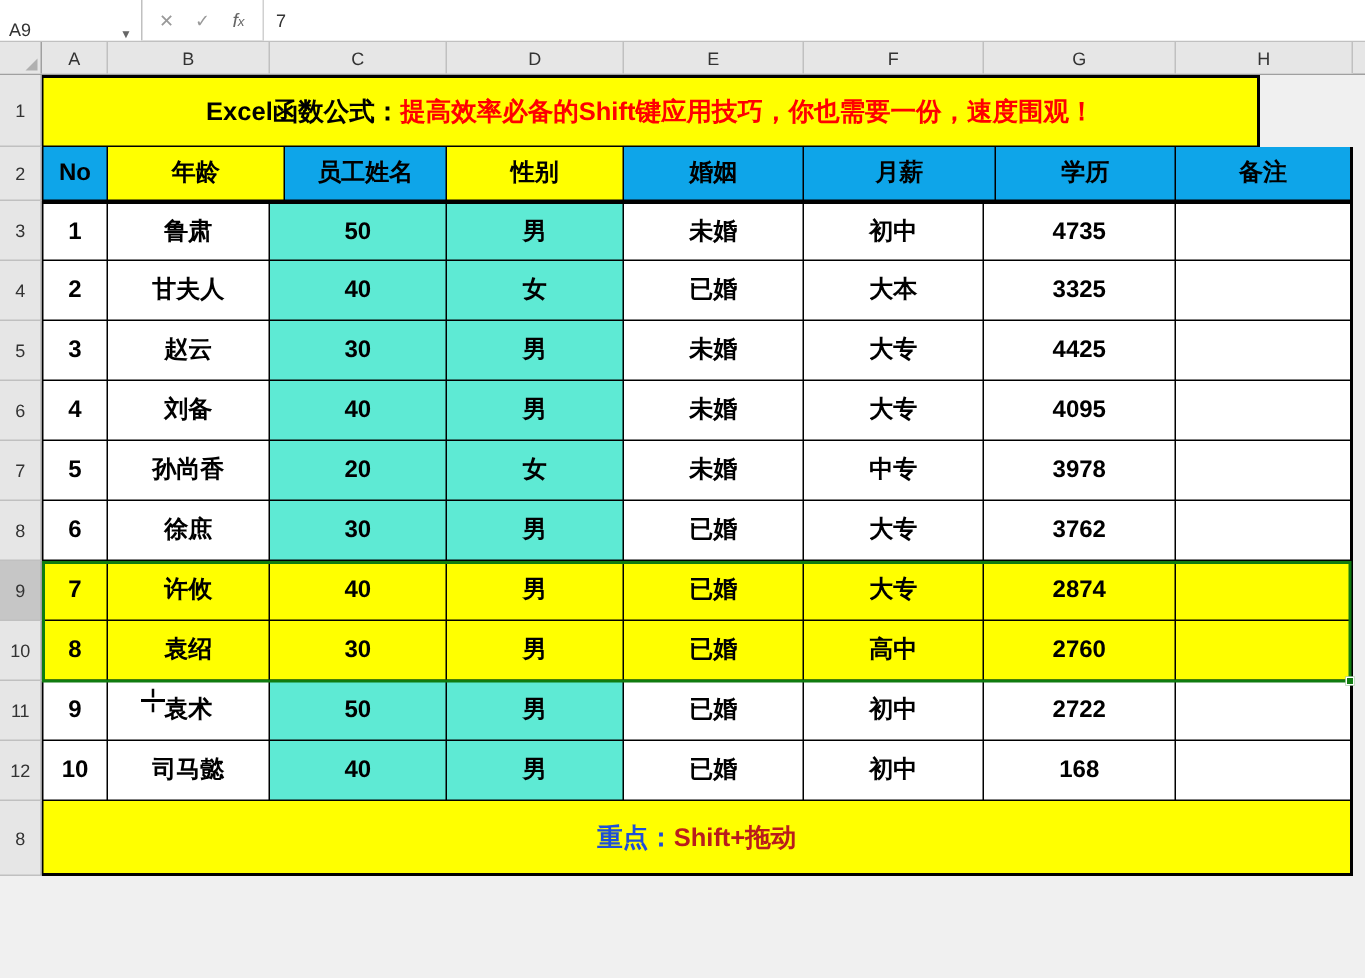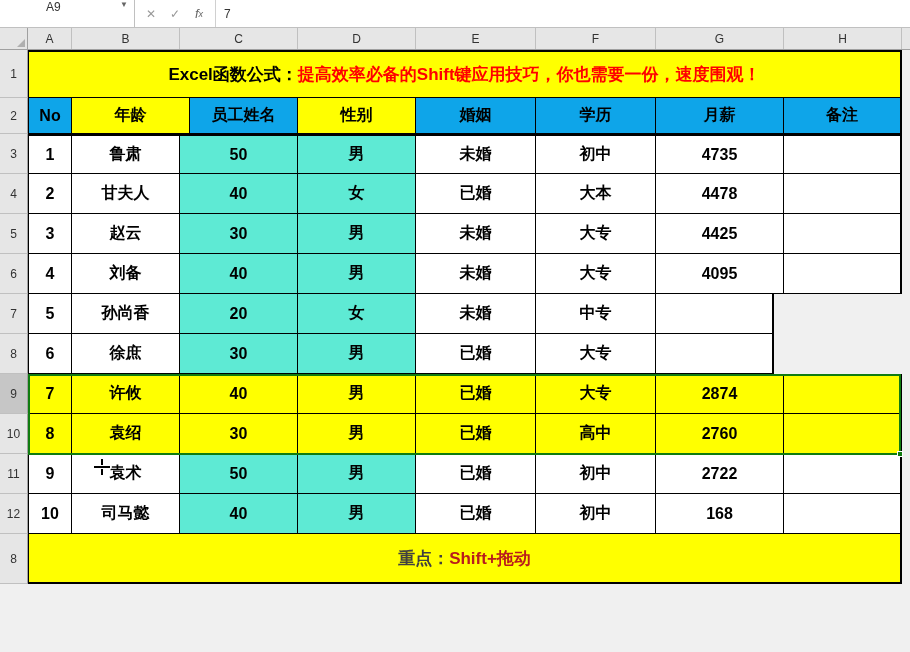--- a/index.html
+++ b/index.html
@@ -17,27 +17,26 @@
   display: flex;
   align-items: center;
   height: 28px;
   background: #fff;
   border-bottom: 1px solid #c0c0c0;
 }
 .name-box {
   width: 95px;
   height: 100%;
   display: flex;
-  align-items: flex-start;
+  align-items: flex-end;
   padding: 0 6px;
   font-size: 12px;
   color: #333;
   background: #fff;
   border-right: 1px solid #c0c0c0;
-  margin-left: 40px;
 }
 .name-box .dropdown {
   margin-left: auto;
   font-size: 8px;
   color: #666;
 }
 .formula-controls {
   display: flex;
   align-items: center;
   height: 100%;
@@ -154,21 +153,21 @@
 .data-row .cell { background: #fff; }
 .data-row .yellow { background: #5eead4; }
 
 .data-row.selected .cell { background: #ffff00; }
 
 .footer-row .cell {
   background: #ffff00;
   font-size: 17px;
   border-bottom: 2px solid #000;
 }
-.footer-row .black { color: #404040; }
+.footer-row .black { color: #1d4ed8; }
 .footer-row .red { color: #b91c1c; }
 
 
 .wA { width: 44px; }
 .wB { width: 108px; }
 .wC { width: 118px; }
 .wD { width: 118px; }
 .wE { width: 120px; }
 .wF { width: 120px; }
 .wG { width: 128px; }
@@ -255,34 +254,34 @@
     <div class="row-header h-data selected">9</div>
     <div class="row-header h-data">10</div>
     <div class="row-header h-data">11</div>
     <div class="row-header h-data">12</div>
     <div class="row-header h-footer">8</div>
   </div>
 
   <div class="cells">
 
     <div class="row title-row">
-      <div class="cell h-title" style="width:874px;justify-content:center;">
+      <div class="cell h-title" style="width:812px;justify-content:center;">
         <span class="black">Excel函数公式：</span>
           <span class="red">提高效率必备的Shift键应用技巧，你也需要一份，速度围观！</span>
       </div>
     </div>
 
     <div class="row header-row">
       <div class="cell wA h-header">No</div>
       <div class="cell wC h-header yellow">年龄</div>
       <div class="cell wB h-header">员工姓名</div>
       <div class="cell wD h-header yellow">性别</div>
       <div class="cell wE h-header">婚姻</div>
+      <div class="cell wG h-header">月薪</div>
       <div class="cell wF h-header">学历</div>
-      <div class="cell wG h-header">月薪</div>
       <div class="cell wH h-header">备注</div>
     </div>
 
     <div id="data-rows">
         <div class="row data-row">
           <div class="cell wA h-data">1</div>
           <div class="cell wB h-data">鲁肃</div>
           <div class="cell wC h-data yellow">50</div>
           <div class="cell wD h-data yellow">男</div>
           <div class="cell wE h-data">未婚</div>
@@ -290,21 +289,21 @@
           <div class="cell wG h-data">4735</div>
           <div class="cell wH h-data"></div>
         </div>
         <div class="row data-row">
           <div class="cell wA h-data">2</div>
           <div class="cell wB h-data">甘夫人</div>
           <div class="cell wC h-data yellow">40</div>
           <div class="cell wD h-data yellow">女</div>
           <div class="cell wE h-data">已婚</div>
           <div class="cell wF h-data">大本</div>
-          <div class="cell wG h-data">4478</div>
+          <div class="cell wG h-data">3325</div>
           <div class="cell wH h-data"></div>
         </div>
         <div class="row data-row">
           <div class="cell wA h-data">3</div>
           <div class="cell wB h-data">赵云</div>
           <div class="cell wC h-data yellow">30</div>
           <div class="cell wD h-data yellow">男</div>
           <div class="cell wE h-data">未婚</div>
           <div class="cell wF h-data">大专</div>
           <div class="cell wG h-data">4425</div>
@@ -320,29 +319,31 @@
           <div class="cell wG h-data">4095</div>
           <div class="cell wH h-data"></div>
         </div>
         <div class="row data-row">
           <div class="cell wA h-data">5</div>
           <div class="cell wB h-data">孙尚香</div>
           <div class="cell wC h-data yellow">20</div>
           <div class="cell wD h-data yellow">女</div>
           <div class="cell wE h-data">未婚</div>
           <div class="cell wF h-data">中专</div>
+          <div class="cell wG h-data">3978</div>
           <div class="cell wH h-data"></div>
         </div>
         <div class="row data-row">
           <div class="cell wA h-data">6</div>
           <div class="cell wB h-data">徐庶</div>
           <div class="cell wC h-data yellow">30</div>
           <div class="cell wD h-data yellow">男</div>
           <div class="cell wE h-data">已婚</div>
           <div class="cell wF h-data">大专</div>
+          <div class="cell wG h-data">3762</div>
           <div class="cell wH h-data"></div>
         </div>
         <div class="row data-row selected">
           <div class="cell wA h-data">7</div>
           <div class="cell wB h-data">许攸</div>
           <div class="cell wC h-data">40</div>
           <div class="cell wD h-data">男</div>
           <div class="cell wE h-data">已婚</div>
           <div class="cell wF h-data">大专</div>
           <div class="cell wG h-data">2874</div>

